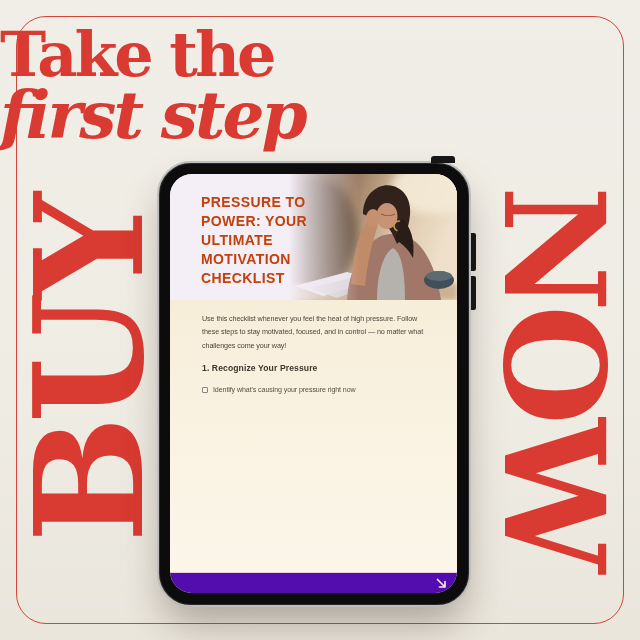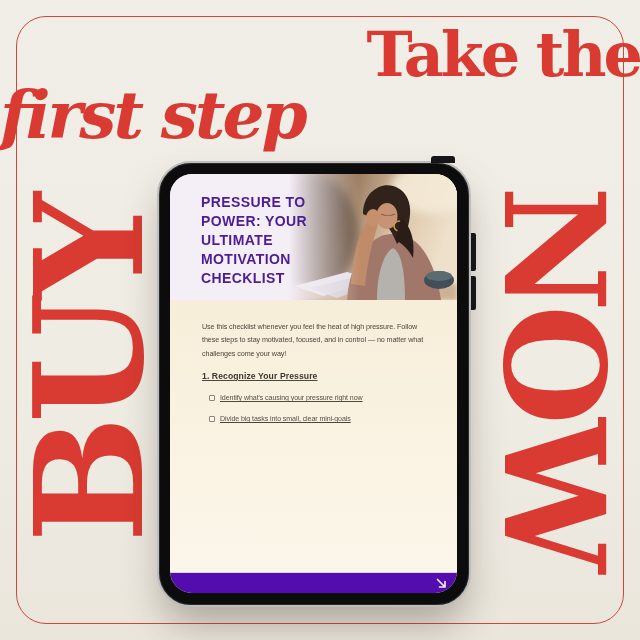--- a/index.html
+++ b/index.html
@@ -10,21 +10,21 @@
     position:relative; width:640px; height:640px; overflow:hidden;
     background:linear-gradient(180deg,#f1eee7 0%, #efece4 60%, #eae6dc 100%);
   }
   .frame-border {
     position:absolute; left:16px; top:16px; right:16px; bottom:16px;
     border:1.5px solid #d0463b; border-radius:30px; pointer-events:none;
   }
 
   
   .hl1 {
-    position:absolute; top:24px; left:0; width:640px; text-align:right;
+    position:absolute; top:24px; left:0; width:640px; text-align:left;
     font-family:"DejaVu Serif", serif; font-weight:700; font-size:62px;
     letter-spacing:-3px; color:#d93a31; line-height:1;
   }
   .hl2 {
     position:absolute; top:82px; left:0; width:630px; 
     font-family:"DejaVu Serif", serif; font-weight:700; font-style:italic;
     font-size:66px; letter-spacing:-3px; color:#d93a31; line-height:1;
   }
   .side {
     position:absolute; font-family:"DejaVu Serif", serif; font-weight:700;
@@ -64,46 +64,46 @@
   .doc-header { position:relative; height:126px; background:#f4eef6; flex:none; }
   .photo { position:absolute; right:0; top:0; width:168px; height:126px; }
   .photo svg { display:block; }
   .photo::after {
     content:""; position:absolute; inset:0;
     background:linear-gradient(90deg, #f4eef6 0%, rgba(244,238,246,0) 42%);
   }
   .doc-title {
     position:absolute; left:31px; top:19px; width:142px; z-index:2;
     font-size:14px; line-height:19px; font-weight:700;
-    letter-spacing:0.4px; color:#4c1d95;
+    letter-spacing:0.4px; color:#c2410c;
   }
 
   
   .doc-body {
-    flex:1; padding:20px 26px 0 32px; overflow:hidden;
+    flex:1; padding:12px 26px 0 32px; overflow:hidden;
     background:linear-gradient(180deg,#f7eed9 0%, #faf3e3 55%, #fbf6ea 100%);
     color:#4e463c;
   }
   .intro {
     font-size:7.2px; line-height:13.4px; letter-spacing:-0.1px; color:#4e463c;
   }
   .sec-h {
     margin-top:11px; font-size:8.6px; font-weight:700; color:#3d372f;
     letter-spacing:0.1px;
   }
   .item {
-    margin:13px 0 0 7px; font-size:7.1px; letter-spacing:-0.1px;
+    margin:13px 0 0 0; font-size:7.1px; letter-spacing:-0.1px;
     color:#564f46; white-space:nowrap; display:flex; align-items:center;
   }
   .cb {
     display:inline-block; width:6px; height:6px; flex:none;
     border:1px solid #8a8378; border-radius:1px; margin-right:5px;
     background:rgba(255,255,255,0.4);
   }
-  .section { margin-bottom:10px;text-decoration:underline; }
+  .section { margin-bottom:10px; }
 
   
   .doc-footer {
     flex:none; height:21px; background:#530cae; border-top:1px solid #e9cfdd;
     display:flex; align-items:center; justify-content:flex-end;
     padding-right:9px;
   }
   .arrow { display:inline-flex; width:13px; height:13px; cursor:pointer; }
 </style>
 </head>
@@ -173,24 +173,20 @@
 
         <div class="section">
           <div class="sec-h">1. Recognize Your Pressure</div>
           <div class="item">
             <span class="cb"></span>
             <span>Identify what's causing your pressure right now</span>
           </div>
         </div>
 
         <div class="section">
-          <div class="item">
-            <span class="cb"></span>
-            <span>Divide big tasks into small, clear mini-goals</span>
-          </div>
         </div>
 
       </div>
 
       <div class="doc-footer">
         <span class="arrow">
           <svg viewBox="0 0 13 13" width="13" height="13" aria-hidden="true">
             <path d="M2.5 2.5 L10 10 M10 10 L10 4.5 M10 10 L4.5 10" stroke="#f2e9dc" stroke-width="1.7" fill="none" stroke-linecap="round" stroke-linejoin="round"></path>
           </svg>
         </span>

